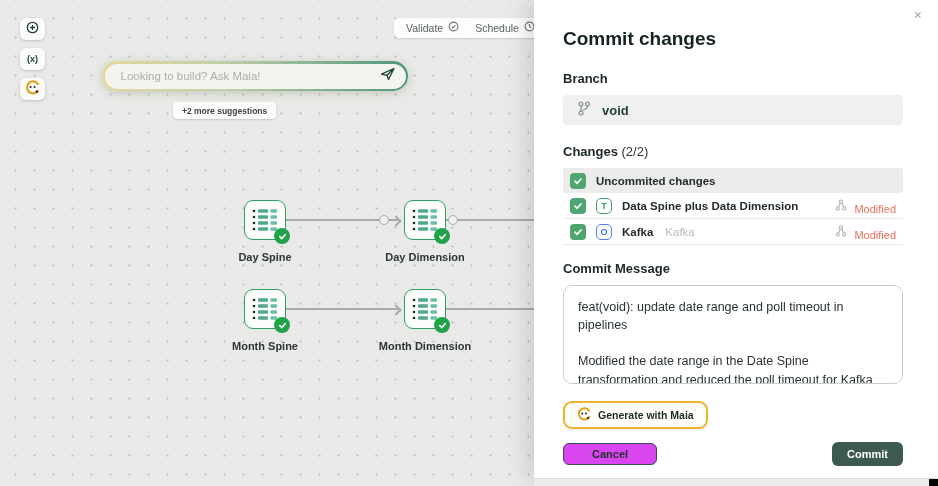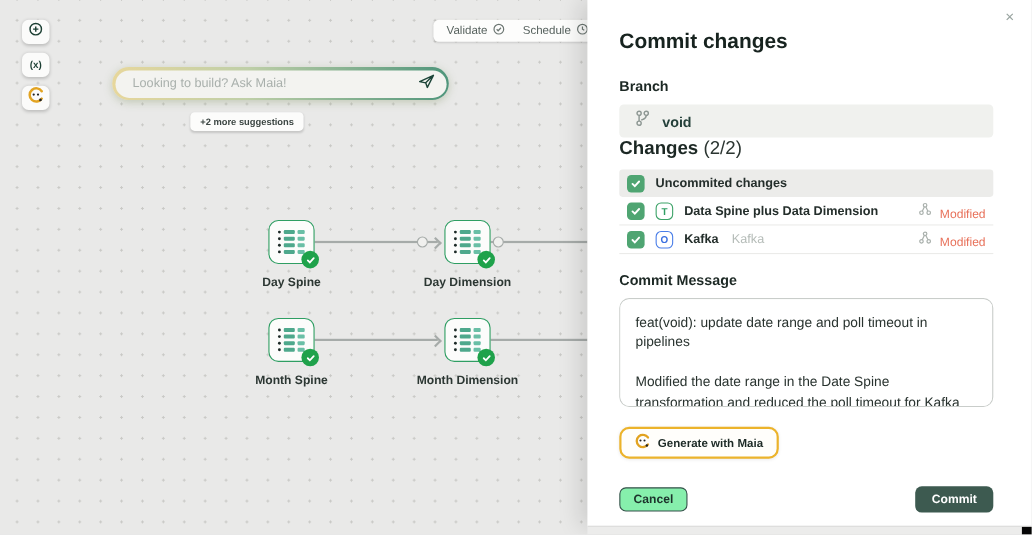--- a/index.html
+++ b/index.html
@@ -84,21 +84,21 @@
   }
   .close-x{position:absolute;top:8px;right:16px;font-size:14px;color:#9aa5a1;cursor:pointer;line-height:1;}
   .panel-title{font-size:19px;font-weight:700;color:#17231f;margin-top:8px;}
   .panel-subtitle{font-size:12.5px;color:#93a09b;margin-top:6px;}
   .section-label{font-size:13px;font-weight:700;color:#1c2824;margin-top:21px;}
   .branch-field{
     margin-top:9px;height:30px;background:#f0f1ee;border-radius:4px;
     display:flex;align-items:center;gap:11px;padding:0 14px;cursor:pointer;
   }
   .branch-value{font-size:13px;font-weight:600;color:#24403a;}
-  .changes-label{font-size:17px;color:#1c2824;}
+  .changes-label{margin-top:19px;font-size:13px;color:#1c2824;}
   .changes-label b{font-weight:700;}
   .changes-count{font-weight:400;color:#2b3531;}
   .rows{margin-top:9px;}
   .change-row{display:flex;align-items:center;gap:10px;height:25px;padding:0 7px;}
   .change-row.header{background:#ececea;border-radius:3px;}
   .change-row.item{border-bottom:1px solid #ebebe9;}
   .checkbox{
     width:16px;height:16px;border-radius:4px;background:#4fa572;flex:0 0 auto;
     display:flex;align-items:center;justify-content:center;cursor:pointer;
   }
@@ -122,21 +122,21 @@
     margin-top:13px;display:inline-flex;align-items:center;gap:7px;
     background:#fffefb;border:2px solid #ecb32b;border-radius:9px;
     padding:4px 12px;cursor:pointer;box-shadow:0 1px 3px rgba(0,0,0,.08);justify-content:flex-end;
   }
   .generate-btn span{font-size:10.5px;font-weight:700;color:#1d2a26;}
   .panel-footer{
     position:absolute;left:29px;right:35px;bottom:13px;
     display:flex;justify-content:space-between;align-items:center;
   }
   .cancel-btn{
-    background:#86efac;border:1.5px solid #35514a;border-radius:6px;padding:4px 12px;
+    background:#d946ef;border:1.5px solid #35514a;border-radius:6px;padding:4px 28px;
     font-size:11px;font-weight:700;color:#1d332c;cursor:pointer;
     font-family:"Liberation Sans",sans-serif;
   }
   .commit-btn{
     background:#3d5a50;border:none;border-radius:6px;padding:6px 15px;
     font-size:11px;font-weight:700;color:#fff;cursor:pointer;
     font-family:"Liberation Sans",sans-serif;
   }
   .bottom-strip{
     position:absolute;left:534px;right:0;bottom:0;height:7px;background:#ececeb;

